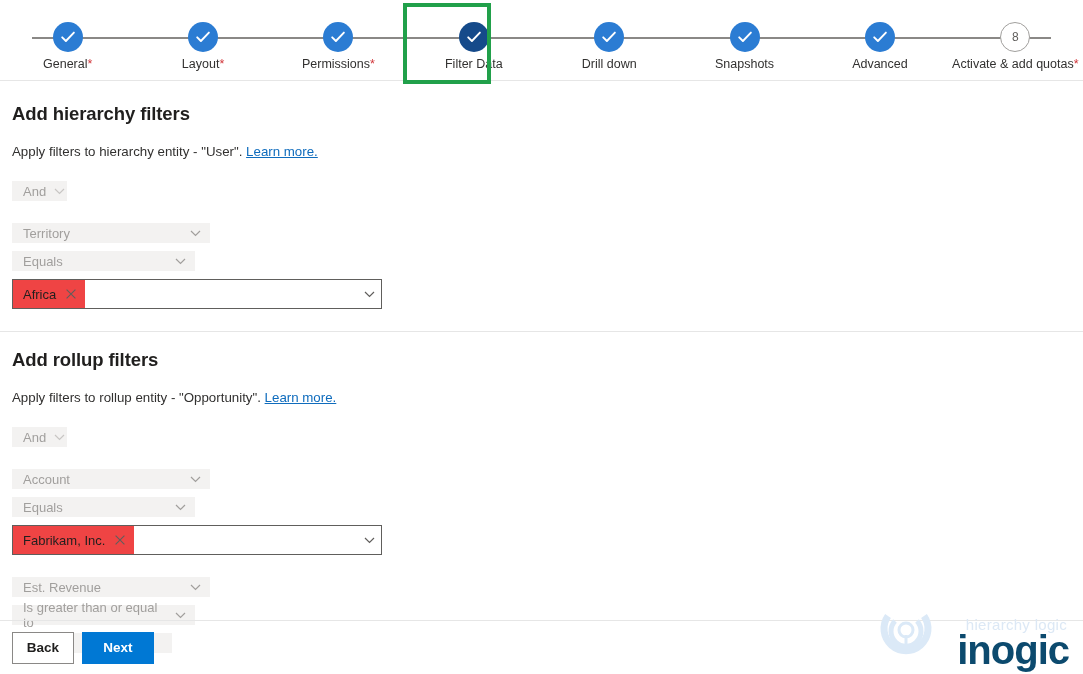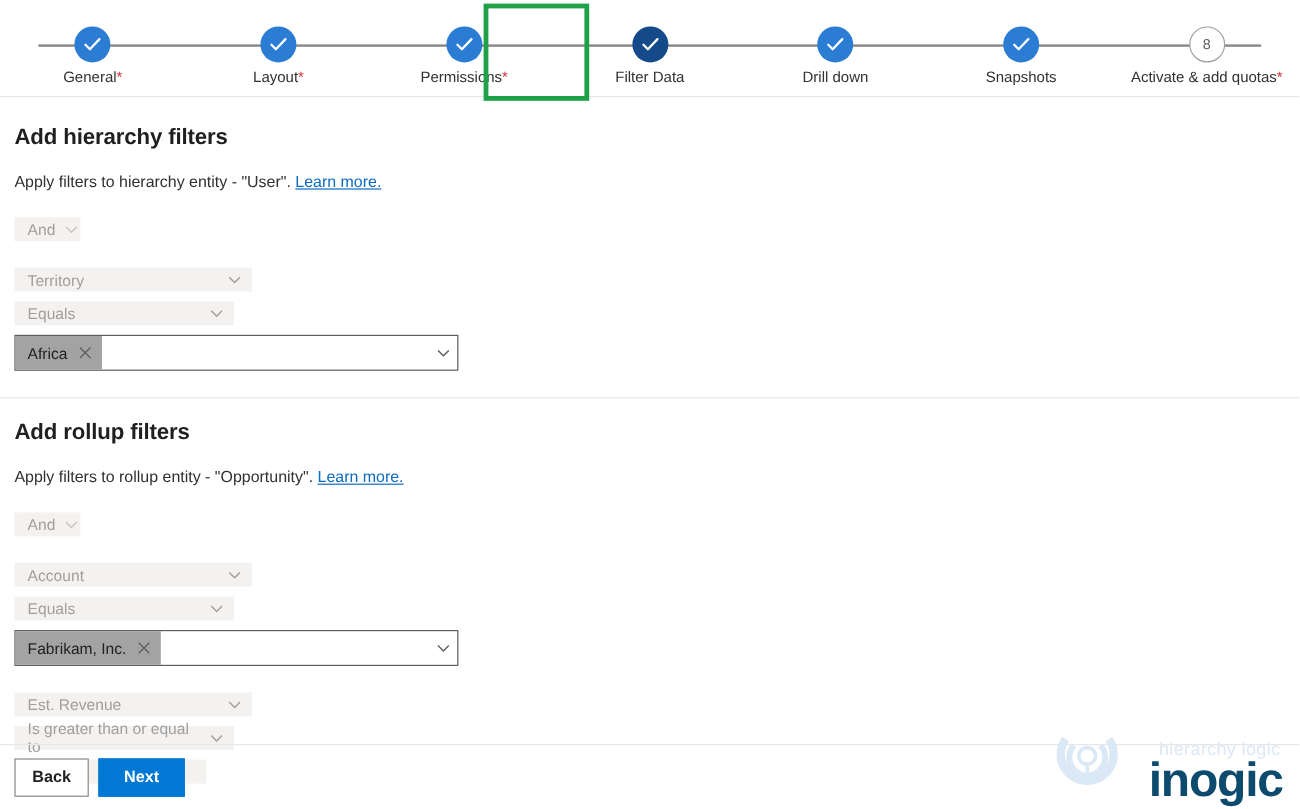--- a/index.html
+++ b/index.html
@@ -127,21 +127,21 @@
   .multiselect {
     width: 370px;
     height: 30px;
     background: #ffffff;
     border: 1px solid #605e5c;
     display: flex;
     align-items: center;
     padding: 0 6px 0 0;
   }
   .chip {
-    background: #a3a3a3;
+    background: #ef4444;
     height: 28px;
     display: flex;
     align-items: center;
     gap: 10px;
     padding: 0 9px 0 10px;
     font-size: 13px;
     color: #201f1e;
     margin: 0;
   }
   .chip .x { cursor: pointer; display:flex; align-items:center; }
@@ -260,20 +260,28 @@
           </div>
           <div class="step-label">Drill down</div>
         </div>
         <div class="step complete">
           <div class="step-circle">
             <svg width="16" height="16" viewBox="0 0 16 16">
               <path d="M2.2 8.3l3.7 3.7 8-8.4" fill="none" stroke="#ffffff" stroke-width="1.9" stroke-linecap="round" stroke-linejoin="round"></path>
             </svg>
           </div>
           <div class="step-label">Snapshots</div>
+        </div>
+        <div class="step complete">
+          <div class="step-circle">
+            <svg width="16" height="16" viewBox="0 0 16 16">
+              <path d="M2.2 8.3l3.7 3.7 8-8.4" fill="none" stroke="#ffffff" stroke-width="1.9" stroke-linecap="round" stroke-linejoin="round"></path>
+            </svg>
+          </div>
+          <div class="step-label">Advanced</div>
         </div>
         <div class="step pending">
           <div class="step-circle">8</div>
           <div class="step-label">Activate &amp; add quotas<span class="req">*</span></div>
         </div>
       </div>
     <div class="highlight-box"></div>
   </div>
 
   <div class="content">

